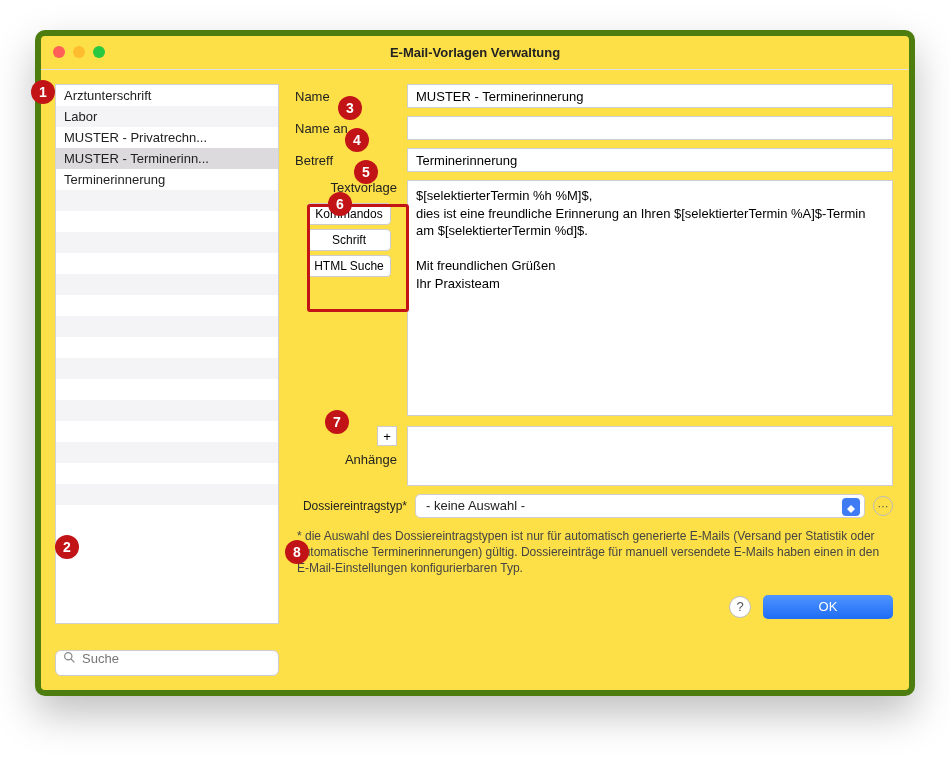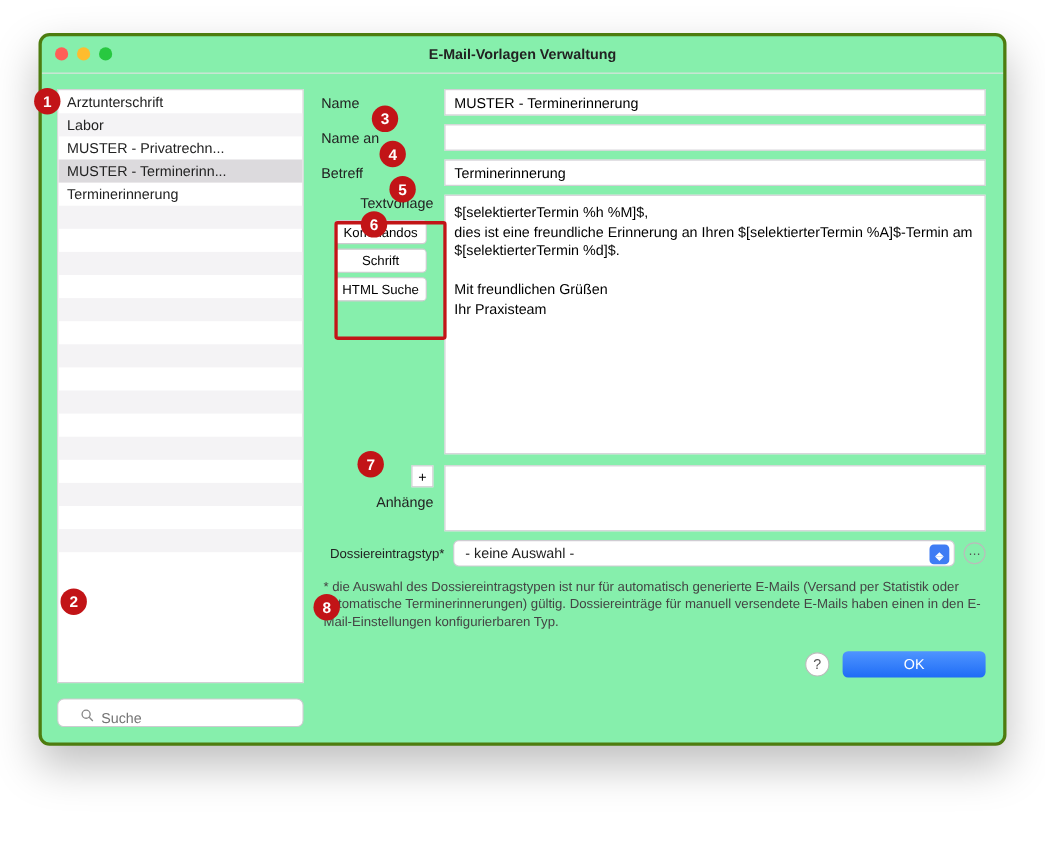--- a/index.html
+++ b/index.html
@@ -7,23 +7,23 @@
   body {
     font-family: -apple-system, "Helvetica Neue", Arial, sans-serif;
     font-size: 13px;
     background: #fff;
     color: #222;
     padding: 30px 20px;
   }
   .window {
     width: 880px;
     margin: 0 auto;
-    border: 3px solid #4d7c0f;
+    border: 6px solid #4d7c0f;
     border-radius: 10px;
-    background: #86efac;
+    background: #fde047;
     box-shadow: 0 18px 40px rgba(0,0,0,0.25);
     overflow: hidden;
   }
   .titlebar {
     position: relative;
     height: 34px;
     display: flex;
     align-items: center;
     justify-content: center;
     border-bottom: 1px solid #e3e1e4;
@@ -72,27 +72,27 @@
     background:#fff;
     border:1px solid #cdcbd0;
     border-top:none;
     height:22px;
     line-height:20px;
     text-align:center;
     font-size:13px;
   }
   .left-buttons .btn:first-child { border-top:1px solid #cdcbd0; }
   .search {
-    margin-top: 14px;
-    display:flex; align-items:flex-end;
+    margin-top: 26px;
+    display:flex; align-items:flex-start;
     background:#fff;
     border:1px solid #cdcbd0;
     border-radius: 6px;
     height:26px;
-    padding:0 20px;
+    padding:0 7px;
     gap:6px;
   }
   .search input {
     border:none; outline:none; flex:1;
     font-size:13px; color:#666;
     background:transparent;
   }
   .search .mag { color:#888; }
   
   .right { flex:1; position:relative; }

